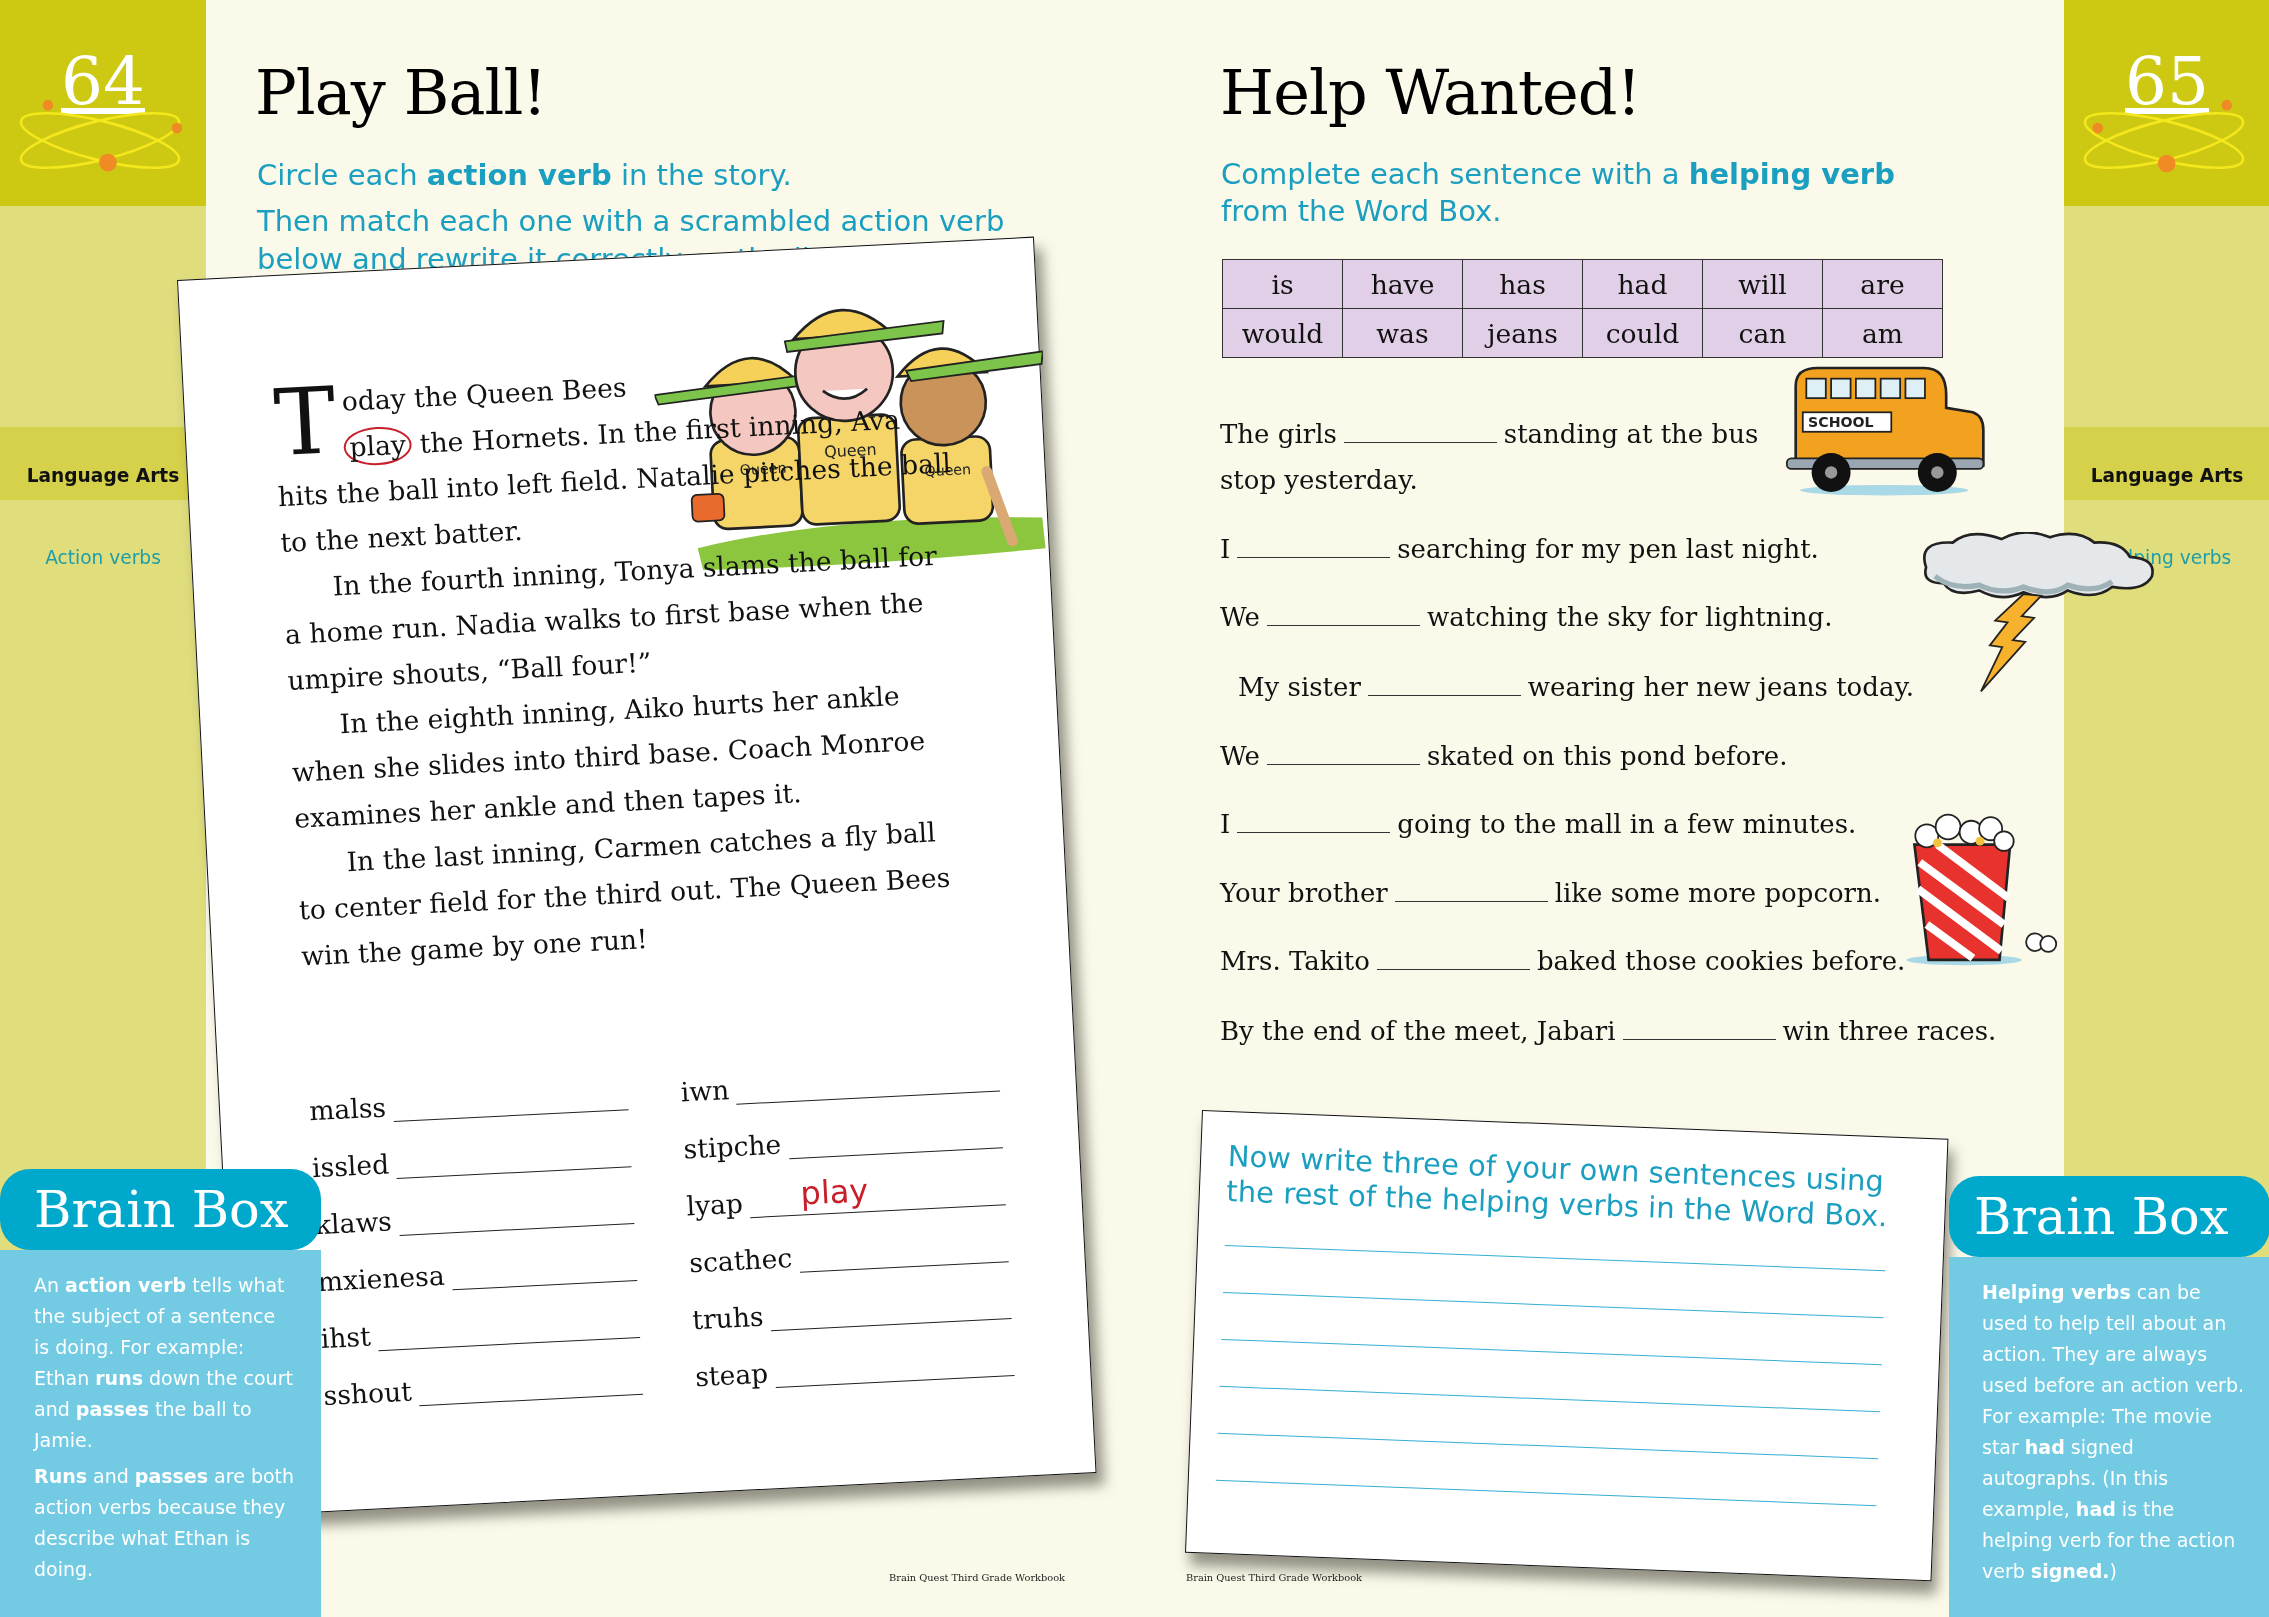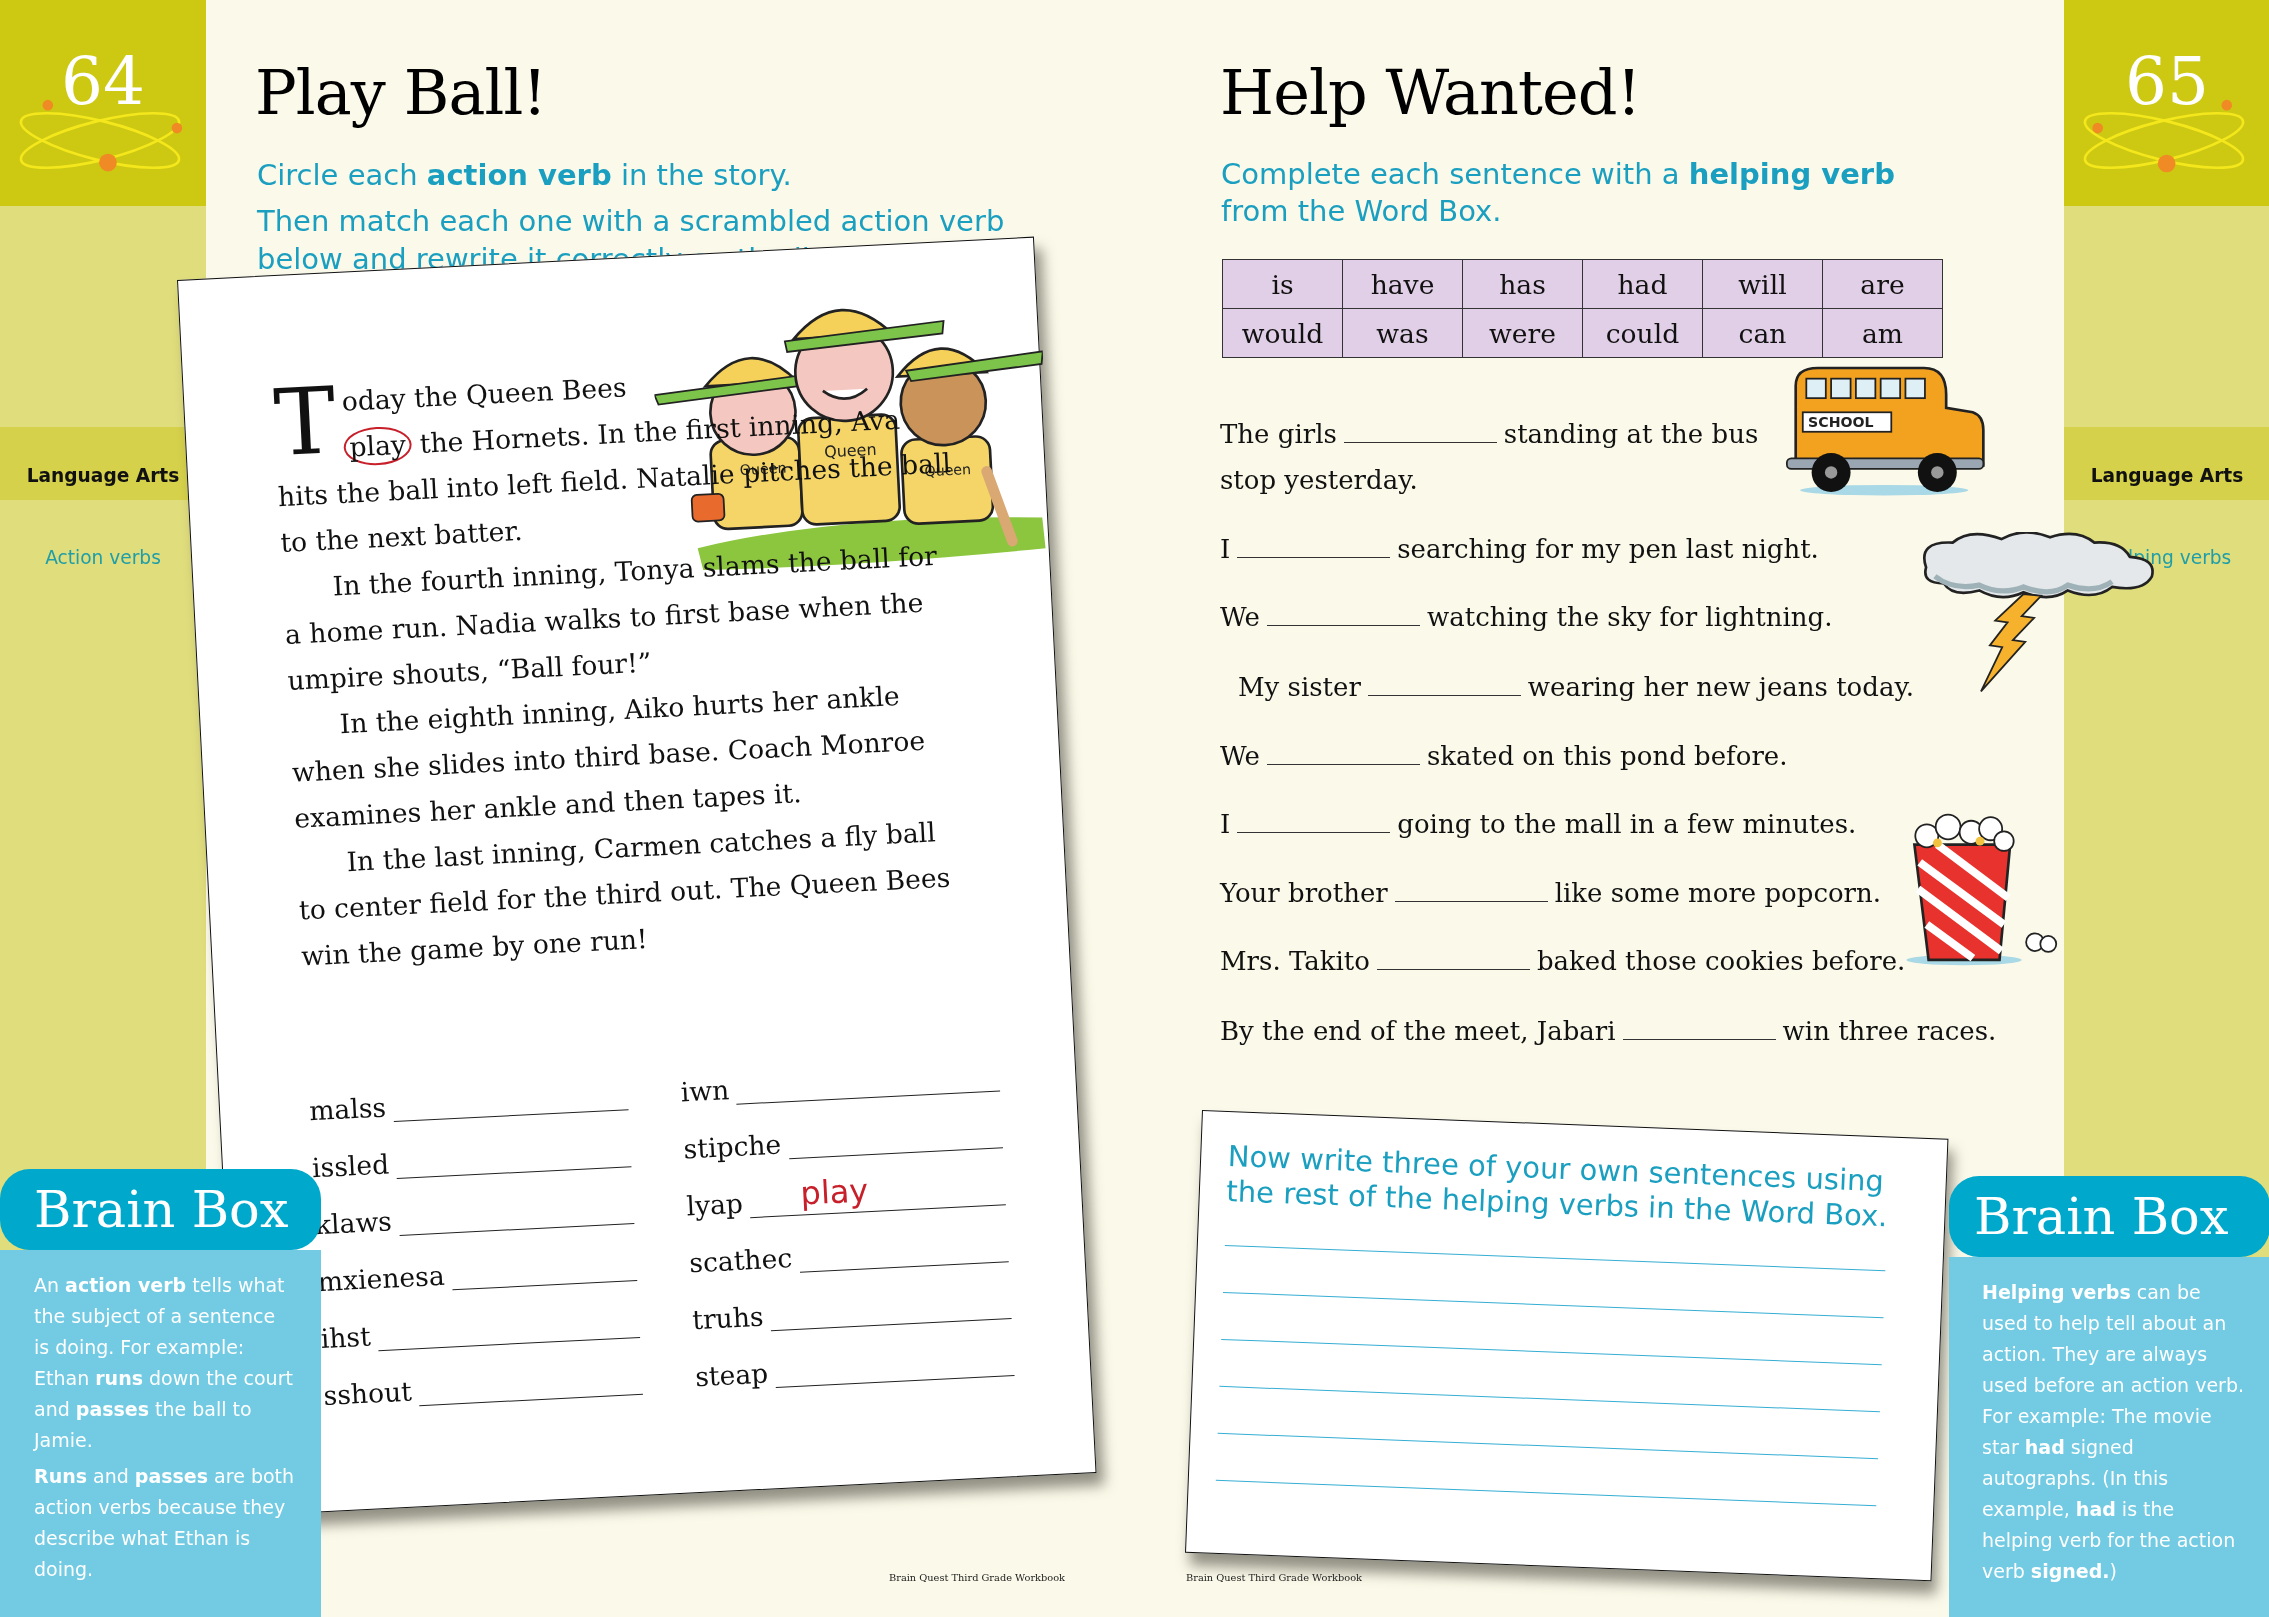--- a/index.html
+++ b/index.html
@@ -7,21 +7,21 @@
   body { position: relative; font-family: "Liberation Sans", sans-serif; }
 
   
   .spread { position: absolute; left: 0; top: 0; width: 2270px; height: 1617px; background: #fbf9e9; }
 
   
   .sidebar { position: absolute; top: 0; width: 206px; height: 1617px; background: #dfdd7c; }
   .sidebar.left { left: 0; }
   .sidebar.right { left: 2064px; }
   .sb-top { position: absolute; left: 0; top: 0; width: 100%; height: 206px; background: #cdc913; }
-  .sb-num { position: absolute; left: 0; top: 49px; width: 100%; text-align: center; color: #fff; font-family: "DejaVu Serif", serif; font-size: 66px; line-height: 1; }
+  .sb-num { position: absolute; left: 0; top: 49px; width: 100%; text-align: center; color: #fff; font-family: "DejaVu Serif", serif; font-size: 66px; line-height: 1; text-decoration: underline; }
   .sb-atom { position: absolute; left: 16px; top: 96px; width: 168px; height: 89px; }
   .sb-band { position: absolute; left: 0; top: 427px; width: 100%; height: 73px; background: #d5d14b; }
   .sb-subject { position: absolute; left: 0; top: 465px; width: 100%; text-align: center; font-family: "DejaVu Sans", sans-serif; font-weight: bold; font-size: 18.6px; color: #111; }
   .sb-topic { position: absolute; left: 0; top: 547px; width: 100%; text-align: center; font-family: "DejaVu Sans", sans-serif; font-size: 18.6px; color: #1f9ea8; }
 
   
   .brainbox { position: absolute; width: 321px; }
   .brainbox.left { left: 0; top: 1169px; height: 449px; }
   .brainbox.right { left: 1949px; top: 1176px; height: 442px; }
   .bb-head { height: 81px; background: #00a8cc; color: #fff; font-family: "DejaVu Serif", serif; font-size: 51px; line-height: 81px; padding-left: 34px; border-radius: 30px; }
@@ -255,21 +255,21 @@
       <td>is</td>
       <td>have</td>
       <td>has</td>
       <td>had</td>
       <td>will</td>
       <td>are</td>
     </tr>
     <tr>
       <td>would</td>
       <td>was</td>
-      <td>were</td>
+      <td>jeans</td>
       <td>could</td>
       <td>can</td>
       <td>am</td>
     </tr>
   </tbody>
     </table>
 
   <div class="sentences">
     <div class="sentence" style="top:8.9px;"><span>The girls</span><span class="blank"></span><span>standing at the bus</span></div>
     <div class="sentence" style="top:55px;">stop yesterday.</div>

